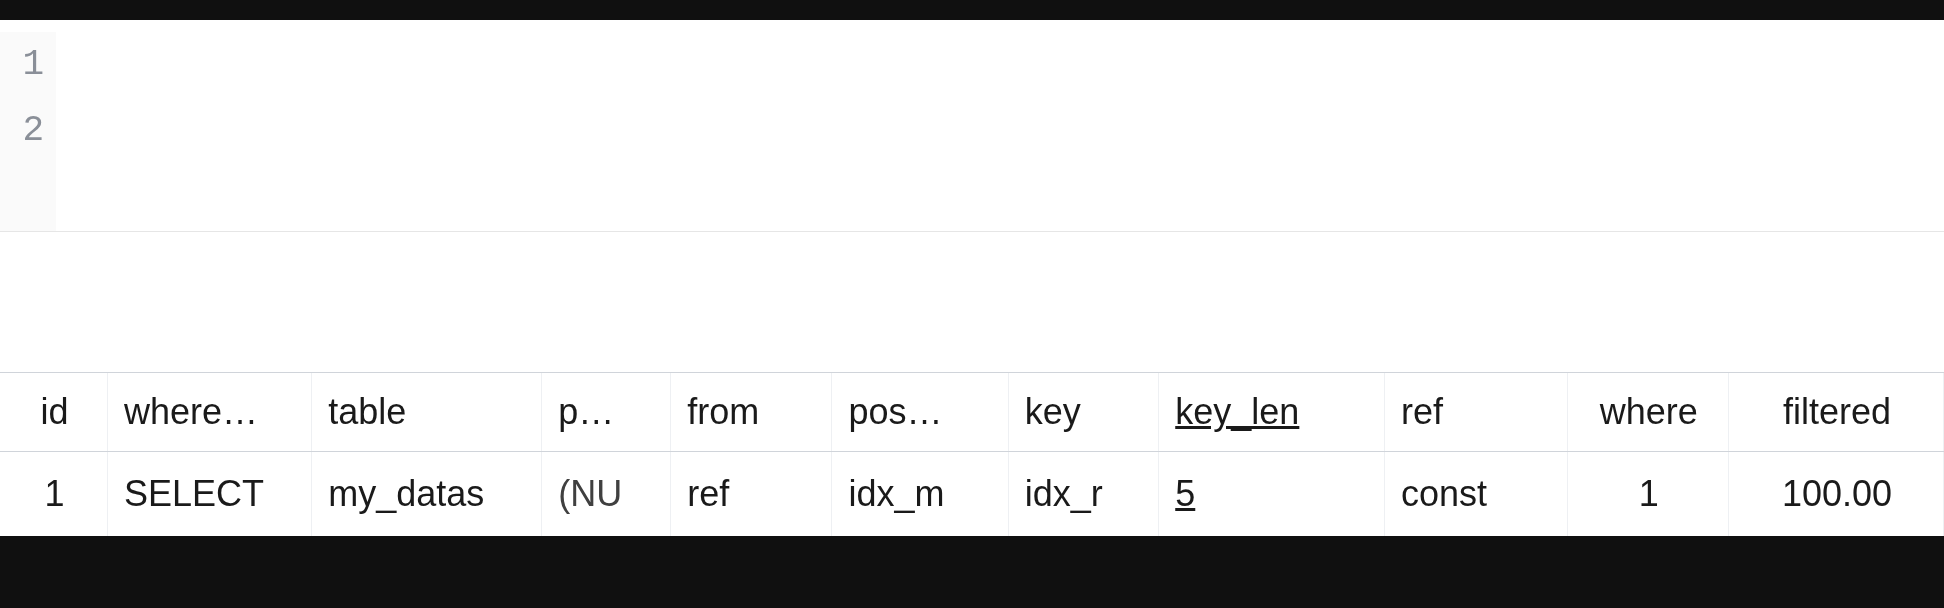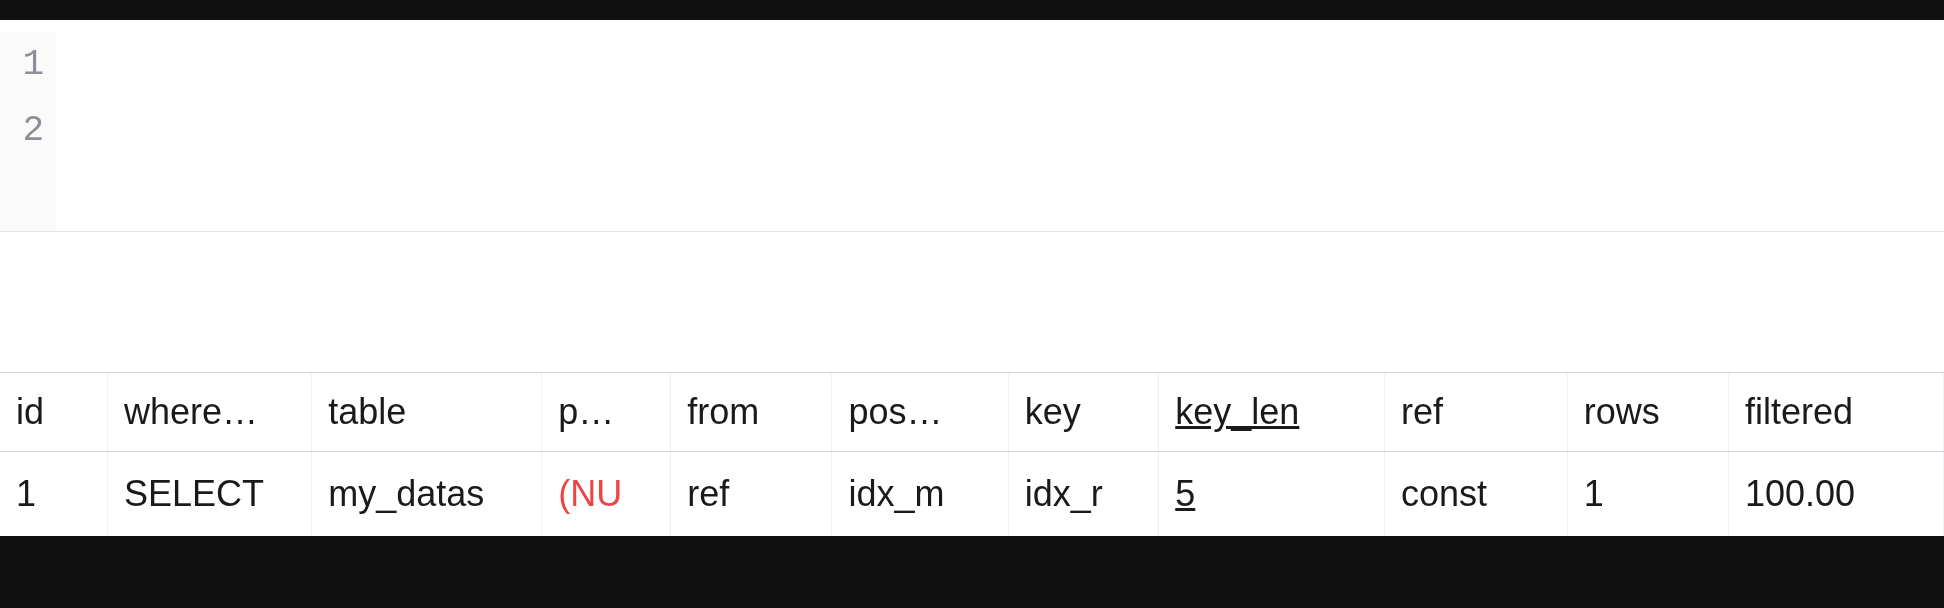--- a/index.html
+++ b/index.html
@@ -79,22 +79,22 @@
   th {
     font-weight: 400;
     color: #1a1a1a;
     border-bottom: 1px solid #d0d4da;
     height: 78px;
   }
   td {
     color: #1a1a1a;
     height: 84px;
   }
-  td.null { color: #ef4444; }
-  th.num, td.num { text-align: left; }
+  td.null { color: #404040; }
+  th.num, td.num { text-align: center; }
   
   .c-id      { width: 100px; }
   .c-select  { width: 190px; }
   .c-table   { width: 214px; }
   .c-part    { width: 120px; }
   .c-type    { width: 150px; }
   .c-poss    { width: 164px; }
   .c-key     { width: 140px; margin-left: 16px; }
   .c-keylen  { width: 210px; text-decoration: underline; }
   .c-ref     { width: 170px; }
@@ -128,21 +128,21 @@
         <tr id="thead-row">
             <th class="c-id num">id</th>
             <th class="c-select">where…</th>
             <th class="c-table">table</th>
             <th class="c-part">p…</th>
             <th class="c-type">from</th>
             <th class="c-poss">pos…</th>
             <th class="c-key">key</th>
             <th class="c-keylen">key_len</th>
             <th class="c-ref">ref</th>
-            <th class="c-rows num">rows</th>
+            <th class="c-rows num">where</th>
             <th class="c-filtered num">filtered</th>
           </tr>
       </thead>
       <tbody id="tbody">
           <tr>
             <td class="c-id num">1</td>
             <td class="c-select">SELECT</td>
             <td class="c-table">my_datas</td>
             <td class="c-part null">(NU</td>
             <td class="c-type">ref</td>

